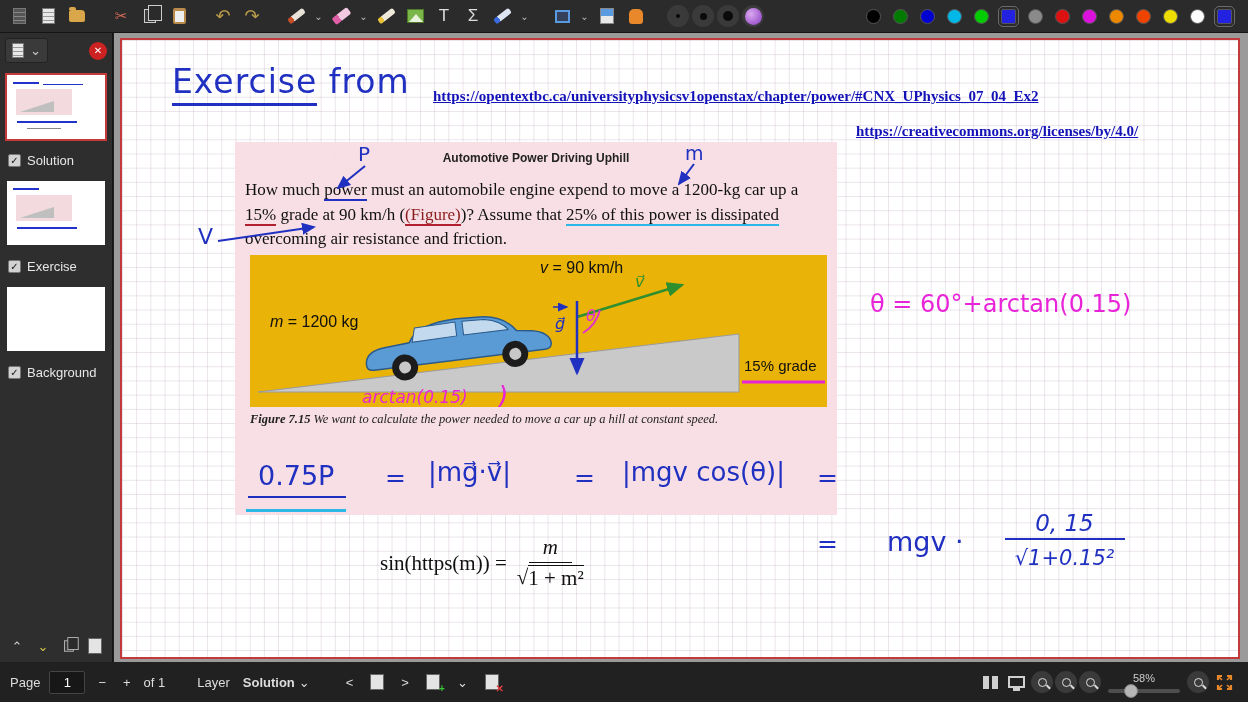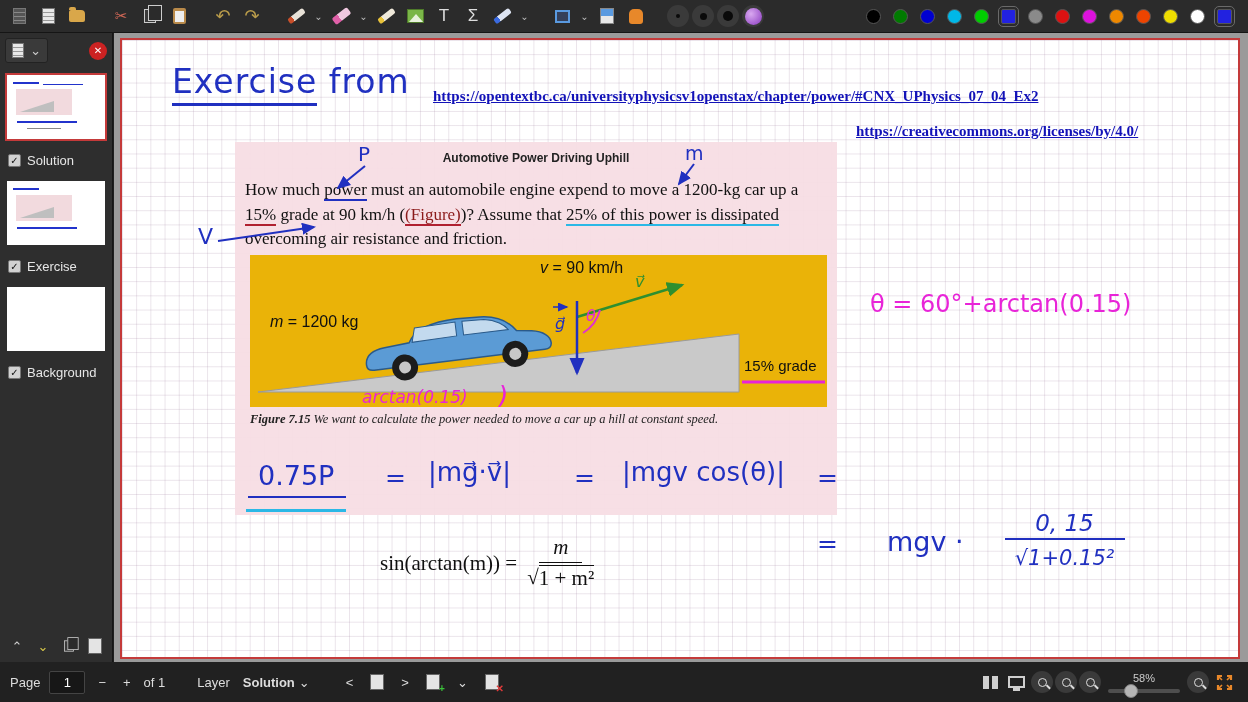--- a/index.html
+++ b/index.html
@@ -358,21 +358,21 @@
       <div class="hw" style="left:128px; top:420px; font-size:27px;margin-left:8px;">0.75P</div>
       <div class="eqline" style="left:126px; top:456px; width:98px;"></div>
       <div class="eqline cyan" style="left:124px; top:469px; width:100px;"></div>
       <div class="hw" style="left:263px; top:423px; font-size:25px;">=</div>
       <div class="hw" style="left:306px; top:417px; font-size:26px;">|mg⃗·v⃗|</div>
       <div class="hw" style="left:452px; top:423px; font-size:25px;">=</div>
       <div class="hw" style="left:500px; top:417px; font-size:26px;">|mgv cos(θ)|</div>
       <div class="hw" style="left:695px; top:423px; font-size:25px;">=</div>
 
       <div class="tex">
-        <span>sin(arctan(m)) =</span>
+        <span>sin(https(m)) =</span>
         <span class="tfrac">
           <span class="tnum">m</span>
           <span class="tden">
               <span>√</span>
               <span class="ovl">1 + m²</span>
             </span>
         </span>
       </div>
 
       <div class="hw" style="left:695px; top:489px; font-size:25px;">=</div>

